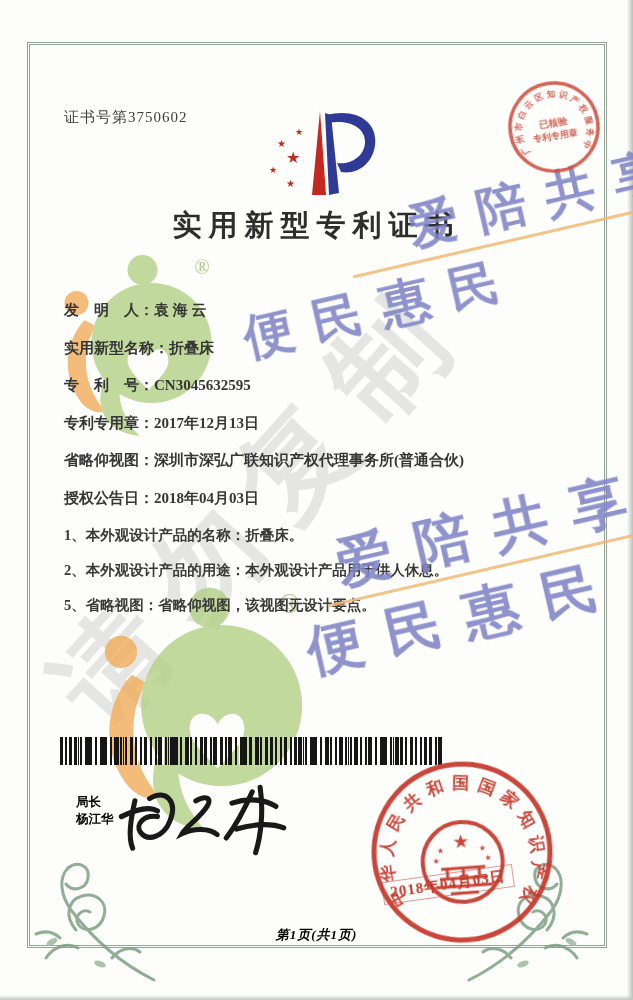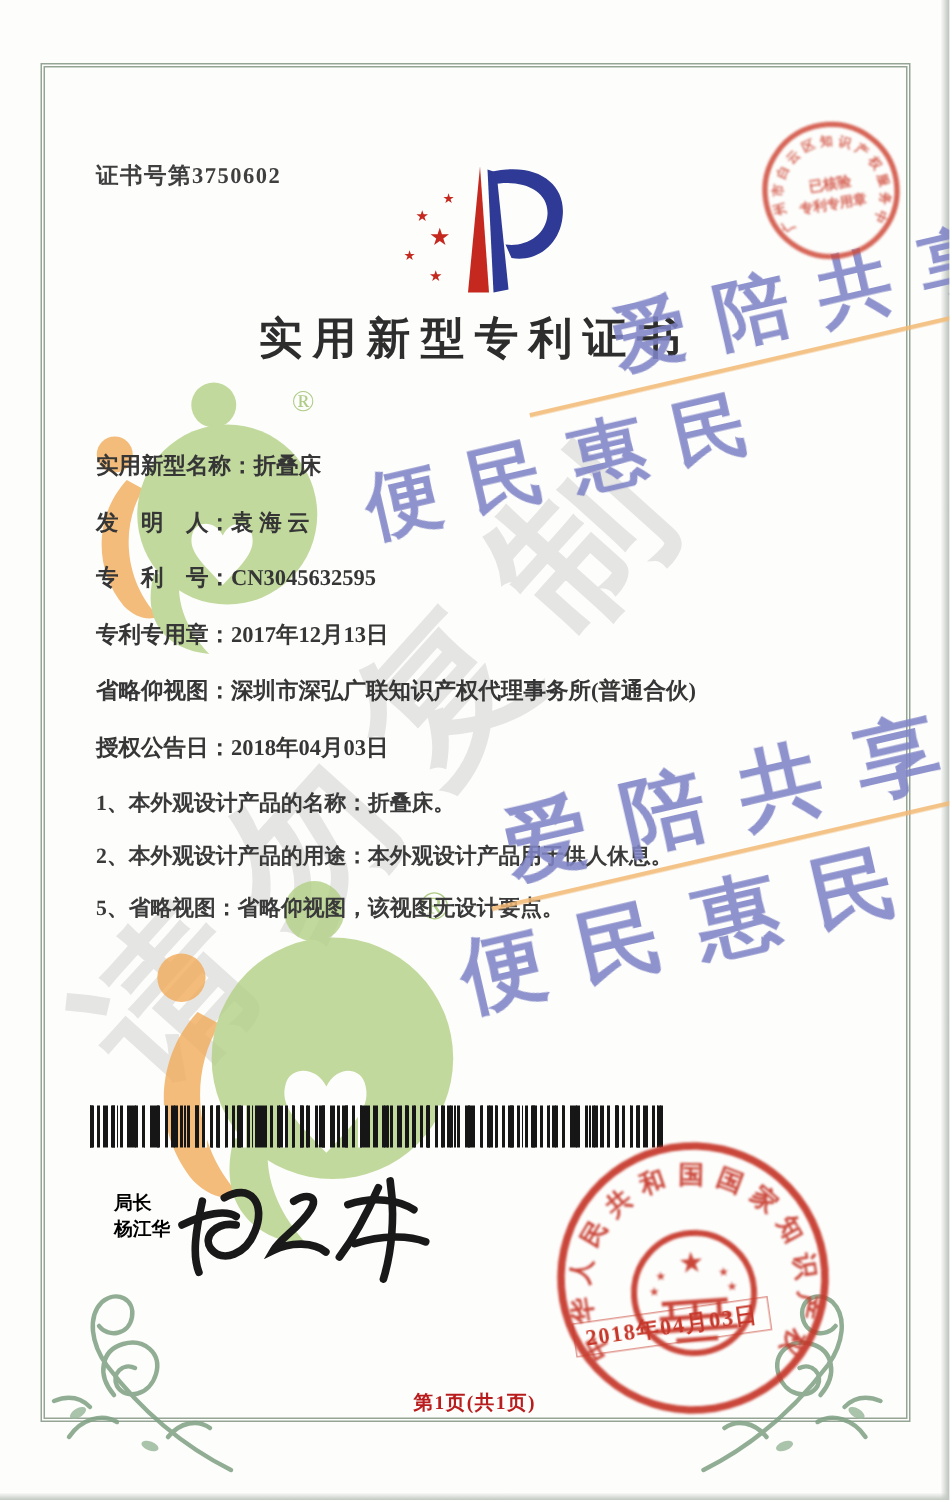--- a/index.html
+++ b/index.html
@@ -13,42 +13,42 @@
   .frame{left:27px;top:42px;width:574px;height:900px;border:3px double #95a595;z-index:2;}
   .flourish{z-index:2;opacity:.85;filter:blur(.3px);}
   
   .wm-gray{left:-90px;top:430px;width:700px;text-align:center;transform:rotate(-48deg);
            font-family:"Liberation Sans",sans-serif;font-weight:700;font-size:110px;letter-spacing:26px;
            color:rgba(110,110,110,.17);z-index:1;white-space:nowrap;}
   
   .logo-wm{z-index:2;opacity:.8;filter:blur(.5px);}
   
   .scan{filter:blur(.35px);}
-  .certno{left:64px;top:108px;font-size:15px;font-weight:700;color:#3f3f3f;letter-spacing:1px;z-index:3;}
+  .certno{left:64px;top:108px;font-size:15px;font-weight:400;color:#3f3f3f;letter-spacing:1px;z-index:3;}
   .cnipa{left:268px;top:103px;z-index:3;filter:blur(.4px);}
   .doc-title{left:0;top:206px;width:100%;text-align:center;font-size:29px;font-weight:700;
              letter-spacing:7px;color:#2d2d2d;z-index:3;}
   .fields{left:64px;top:301px;width:500px;z-index:3;}
   .field-row{height:37.5px;font-size:15px;font-weight:700;color:#363636;white-space:nowrap;}
   .clauses{left:64px;top:526px;width:510px;z-index:3;}
   .clause{height:35px;font-size:14.5px;font-weight:700;color:#3a3a3a;white-space:nowrap;}
   .barcode{left:60px;top:737px;width:384px;height:28px;z-index:3;filter:blur(.3px);
      background:
        repeating-linear-gradient(90deg,#161616 0 2px,transparent 2px 5px),
        repeating-linear-gradient(90deg,#161616 0 1px,transparent 1px 9px),
        repeating-linear-gradient(90deg,#161616 0 3px,transparent 3px 14px),
        repeating-linear-gradient(90deg,transparent 0 23px,#fff 23px 26px);}
   .signer{left:76px;top:794px;font-size:12.5px;font-weight:700;color:#000000;line-height:17px;z-index:3;}
   .sig-svg{left:112px;top:776px;z-index:4;filter:blur(.3px);}
   .seal{left:366px;top:756px;z-index:6;opacity:.92;filter:blur(.55px);transform:rotate(-4deg);}
   .seal-date{left:382px;top:873px;transform:rotate(-8deg);color:#c6372a;font-weight:700;font-size:15px;
              letter-spacing:1px;border:1.5px solid rgba(198,55,42,.5);padding:1px 7px;z-index:6;filter:blur(.4px);}
   .vstamp{left:506px;top:79px;z-index:6;opacity:.85;filter:blur(.65px);transform:rotate(-9deg);}
   .footer{left:0;top:926px;width:100%;text-align:center;font-size:13px;font-weight:700;
-          color:#b91c1c;letter-spacing:1px;z-index:3;}
+          color:#000000;letter-spacing:1px;z-index:3;font-style:italic;}
   
   .brand{z-index:5;font-family:"Liberation Sans","DejaVu Sans",sans-serif;font-weight:700;
          color:rgba(127,132,198,.88);white-space:nowrap;filter:blur(.3px);}
   .brand-a{left:222px;top:242px;transform:rotate(-13deg);transform-origin:left top;}
   .brand-b{left:283px;top:545px;transform:rotate(-13deg);transform-origin:left top;}
   .brand-a .l1{margin-left:185px;font-size:50px;letter-spacing:20px;line-height:58px;}
   .brand-a .rule{width:320px;height:3px;background:rgba(242,185,116,.85);margin:4px 0 6px 120px;}
   .brand-a .l2{margin-left:0;font-size:50px;letter-spacing:20px;line-height:58px;}
   .brand-b .l1{margin-left:48px;font-size:56px;letter-spacing:24px;line-height:64px;}
   .brand-b .rule{width:350px;height:3px;background:rgba(242,185,116,.85);margin:4px 0 8px 30px;}
@@ -120,24 +120,24 @@
     <text x="27" y="32" font-size="9" fill="#c4281e">★</text>
     <polygon points="52,8 44,92 58,92" fill="#c4281e"></polygon>
     <polygon points="57,10 61,92 71,90 63,12" fill="#2e3a96"></polygon>
     <path d="M 58,12 C 90,4 110,20 107,42 C 105,60 90,72 73,69 L 69,60 C 82,62 96,54 97,40 C 98,24 80,16 60,20 Z" fill="#2e3a96"></path>
   </svg>
 
   <h1 class="abs doc-title scan" style="margin:0;">实用新型专利证书</h1>
 
   <div class="abs fields scan">
     <div class="field-row">
+      <span>发　明　人</span><span>：</span><span>袁 海 云</span>
+    </div>
+    <div class="field-row">
       <span>实用新型名称</span><span>：</span><span>折叠床</span>
-    </div>
-    <div class="field-row">
-      <span>发　明　人</span><span>：</span><span>袁 海 云</span>
     </div>
     <div class="field-row">
       <span>专　利　号</span><span>：</span><span>CN3045632595</span>
     </div>
     <div class="field-row">
       <span>专利专用章</span><span>：</span><span>2017年12月13日</span>
     </div>
     <div class="field-row">
       <span>省略仰视图</span><span>：</span><span>深圳市深弘广联知识产权代理事务所(普通合伙)</span>
     </div>

